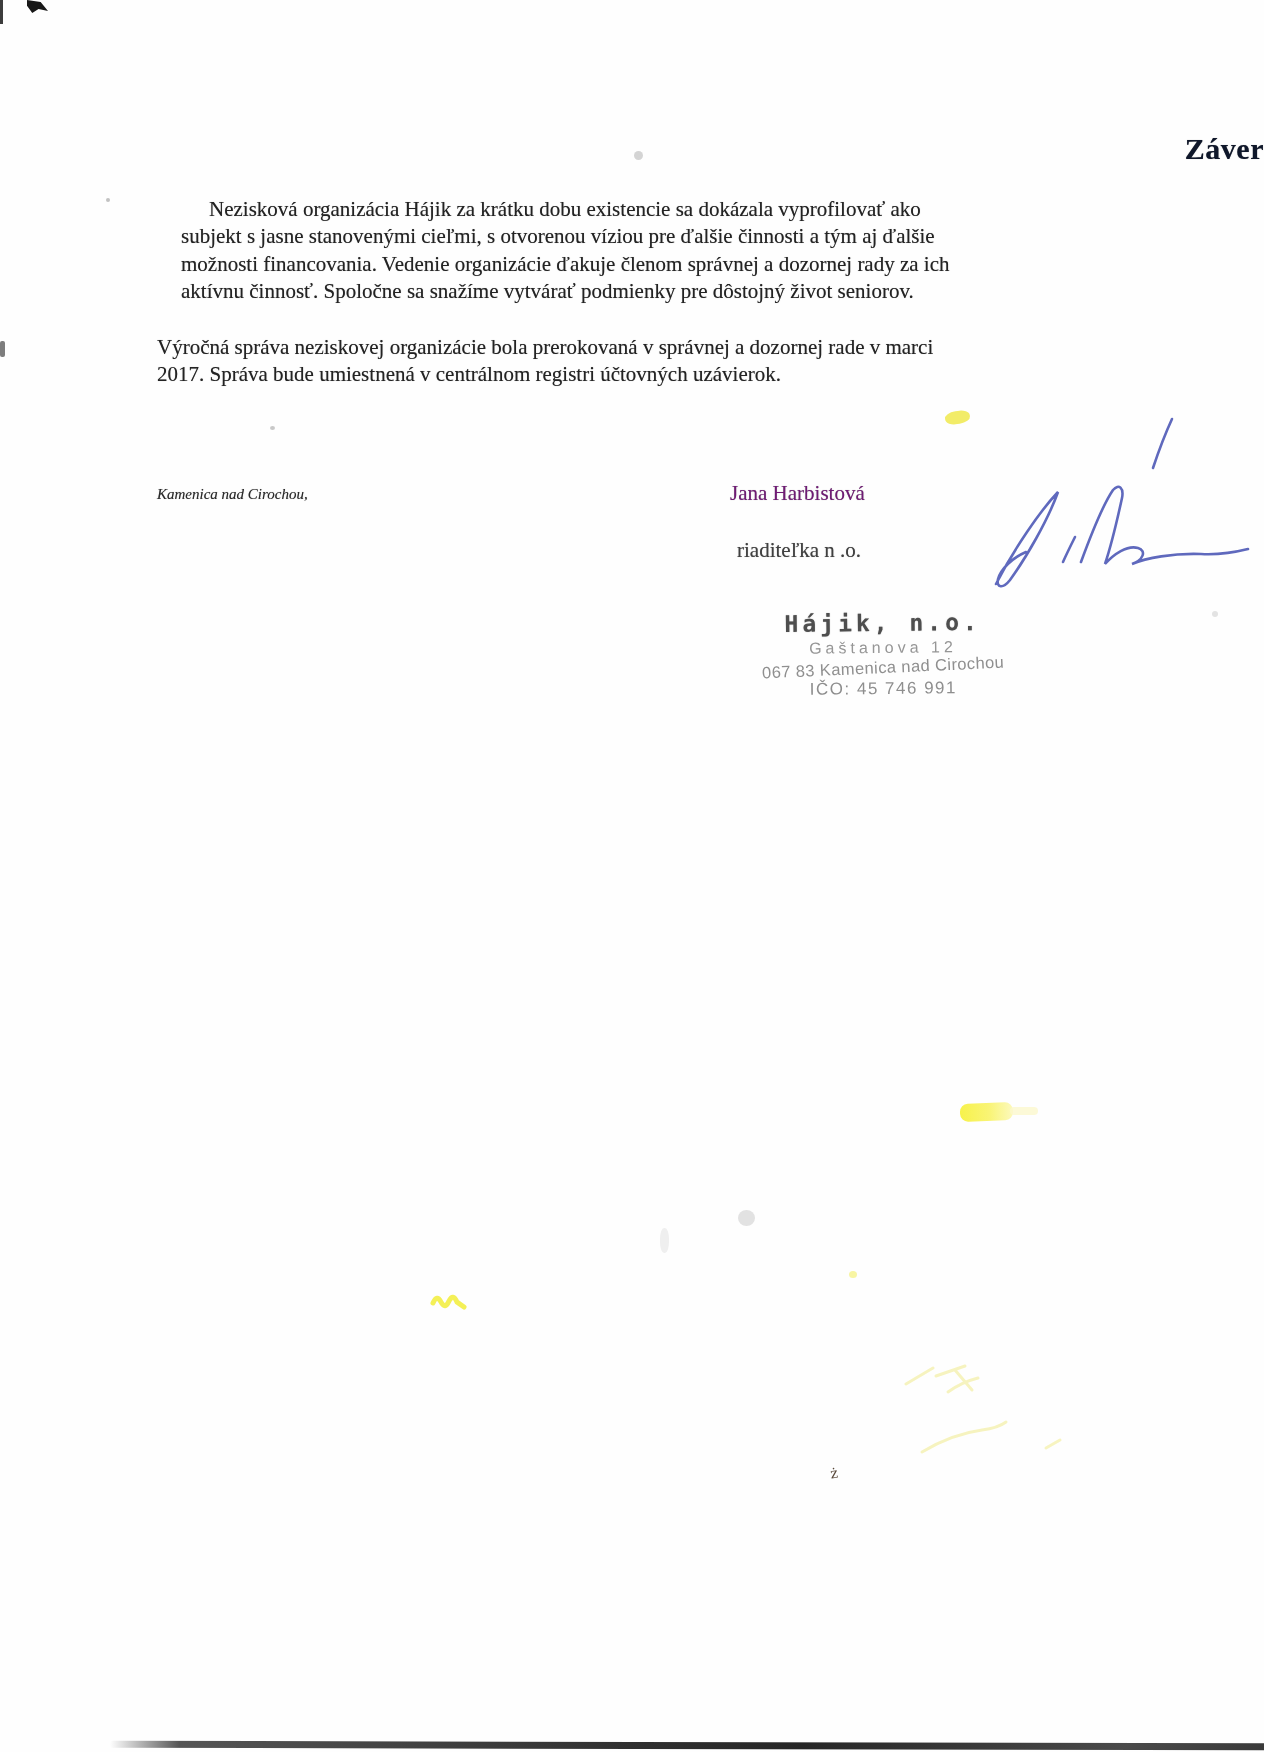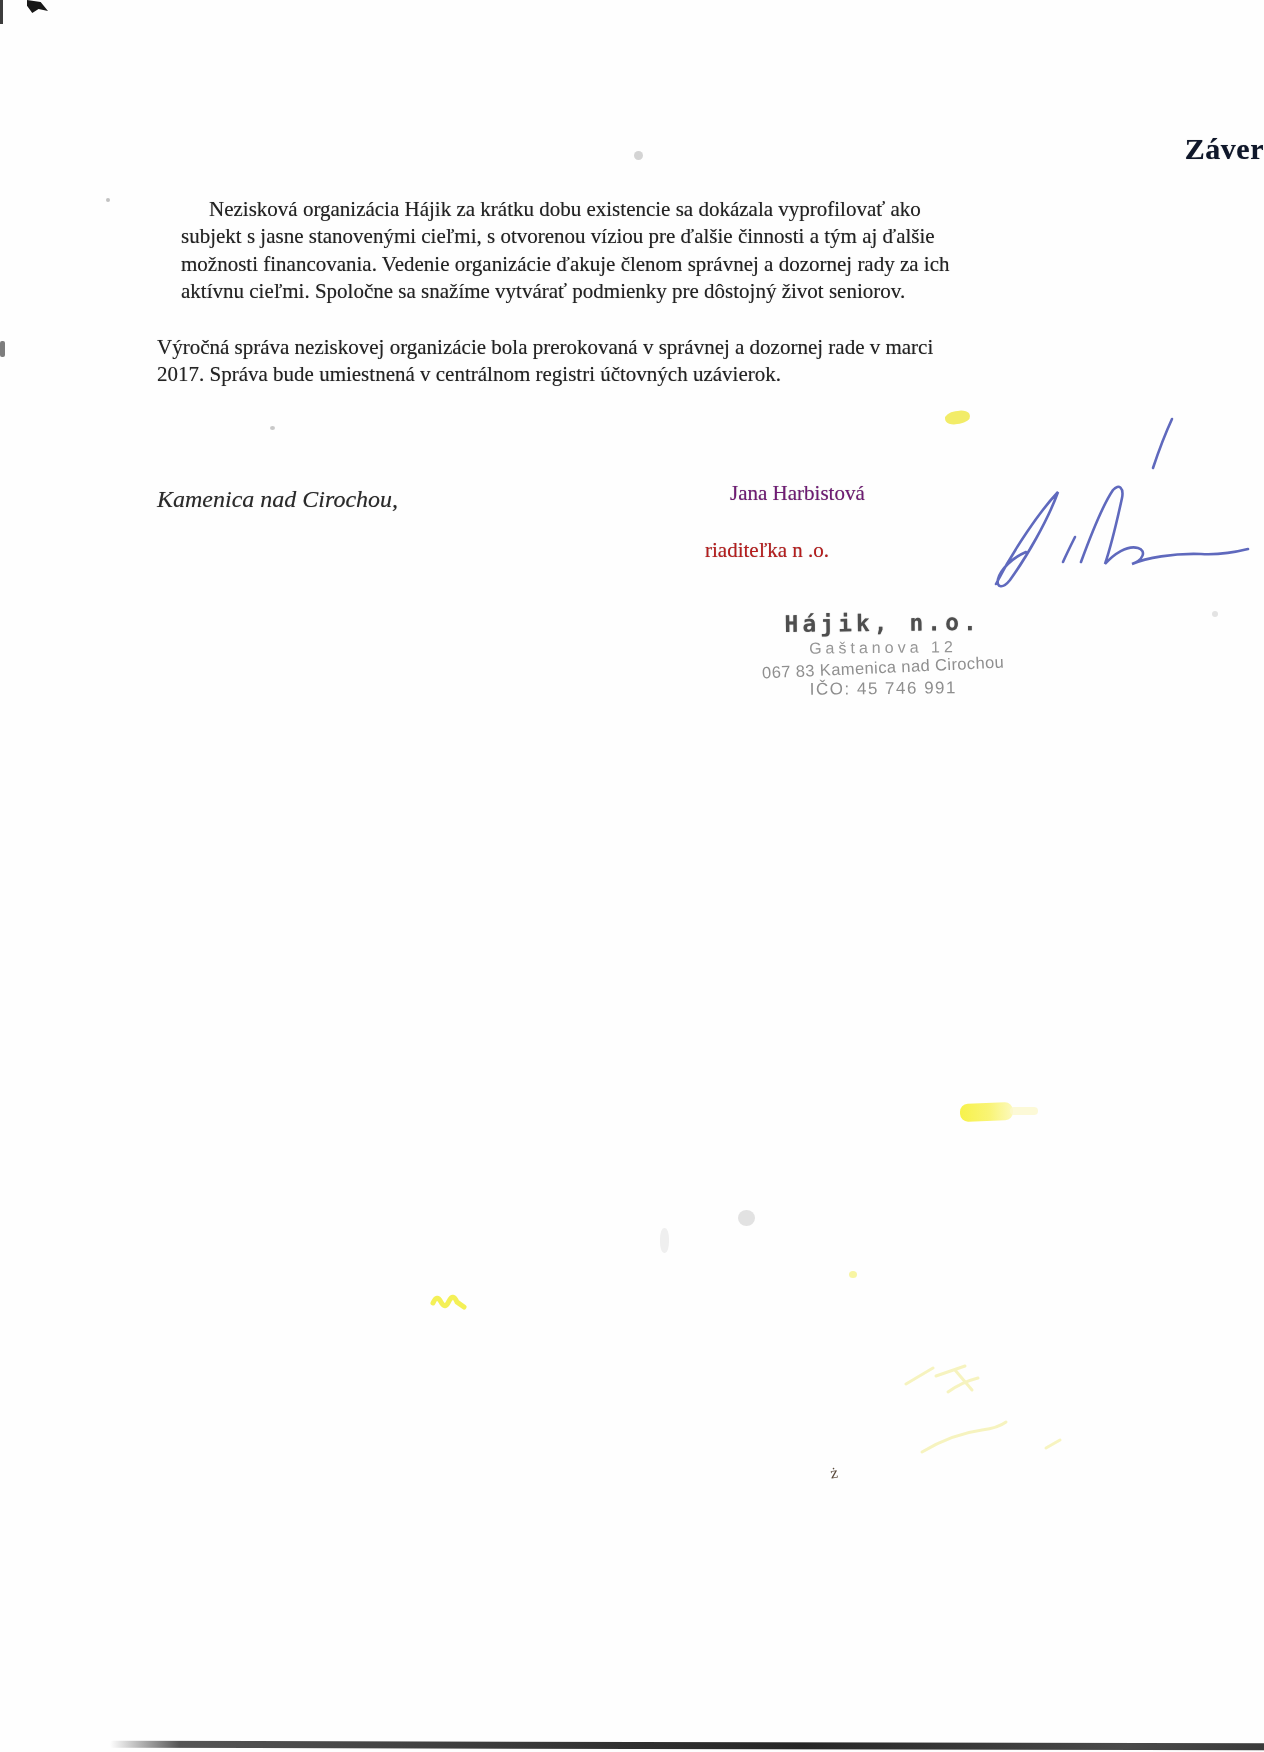--- a/index.html
+++ b/index.html
@@ -26,32 +26,32 @@
     position:absolute;left:157px;width:840px;
     font-size:21px;line-height:27.4px;color:#232323;
     text-shadow:0 0 0.7px rgba(40,40,40,.5);
   }
   .para .line{white-space:nowrap;}
   .p1{top:196px;margin-left:24px;}
   .p1 .line:first-child{text-indent:28px;}
   .p2{top:334px;}
   .place-line{
     position:absolute;left:157px;top:486px;
-    font-size:24px;font-style:italic;color:#2a2a2a;
+    font-size:15px;font-style:italic;color:#2a2a2a;
     white-space:nowrap;
     text-shadow:0 0 0.7px rgba(40,40,40,.5);
   }
   .signatory-name{
     position:absolute;left:730px;top:481px;
     font-size:21px;color:#701a75;white-space:nowrap;
     text-shadow:0 0 0.7px rgba(40,40,40,.5);
   }
   .signatory-role{
-    position:absolute;left:705px;top:538px;
-    font-size:21px;color:#b91c1c;white-space:nowrap;
+    position:absolute;left:737px;top:538px;
+    font-size:21px;color:#404040;white-space:nowrap;
     text-shadow:0 0 0.7px rgba(40,40,40,.5);
   }
   .stamp{
     position:absolute;left:718px;top:610px;width:330px;
     text-align:center;
     transform:rotate(-0.6deg);
   }
   .stamp-org{
     font-family:"DejaVu Sans Mono", monospace;
     font-weight:bold;font-size:23px;letter-spacing:4px;
@@ -106,21 +106,21 @@
 <body>
 
 <div class="page">
 
   <div class="doc-title">Záver</div>
 
   <div class="para p1">
     <div class="line">Nezisková organizácia Hájik  za krátku dobu  existencie sa dokázala  vyprofilovať ako</div>
     <div class="line">subjekt s jasne stanovenými cieľmi, s otvorenou víziou pre ďalšie činnosti a tým aj ďalšie</div>
     <div class="line">možnosti  financovania. Vedenie organizácie ďakuje  členom správnej a dozornej rady za ich</div>
-    <div class="line">aktívnu cieľmi. Spoločne sa snažíme vytvárať podmienky pre dôstojný život seniorov.</div>
+    <div class="line">aktívnu činnosť. Spoločne sa snažíme vytvárať podmienky pre dôstojný život seniorov.</div>
   </div>
 
   <div class="para p2">
     <div class="line">Výročná správa neziskovej organizácie bola prerokovaná v správnej a dozornej rade v marci</div>
     <div class="line">2017. Správa bude umiestnená v centrálnom registri účtovných uzávierok.</div>
   </div>
 
   <div class="place-line">Kamenica nad Cirochou,</div>
 
   <div class="signatory-name">Jana Harbistová</div>

